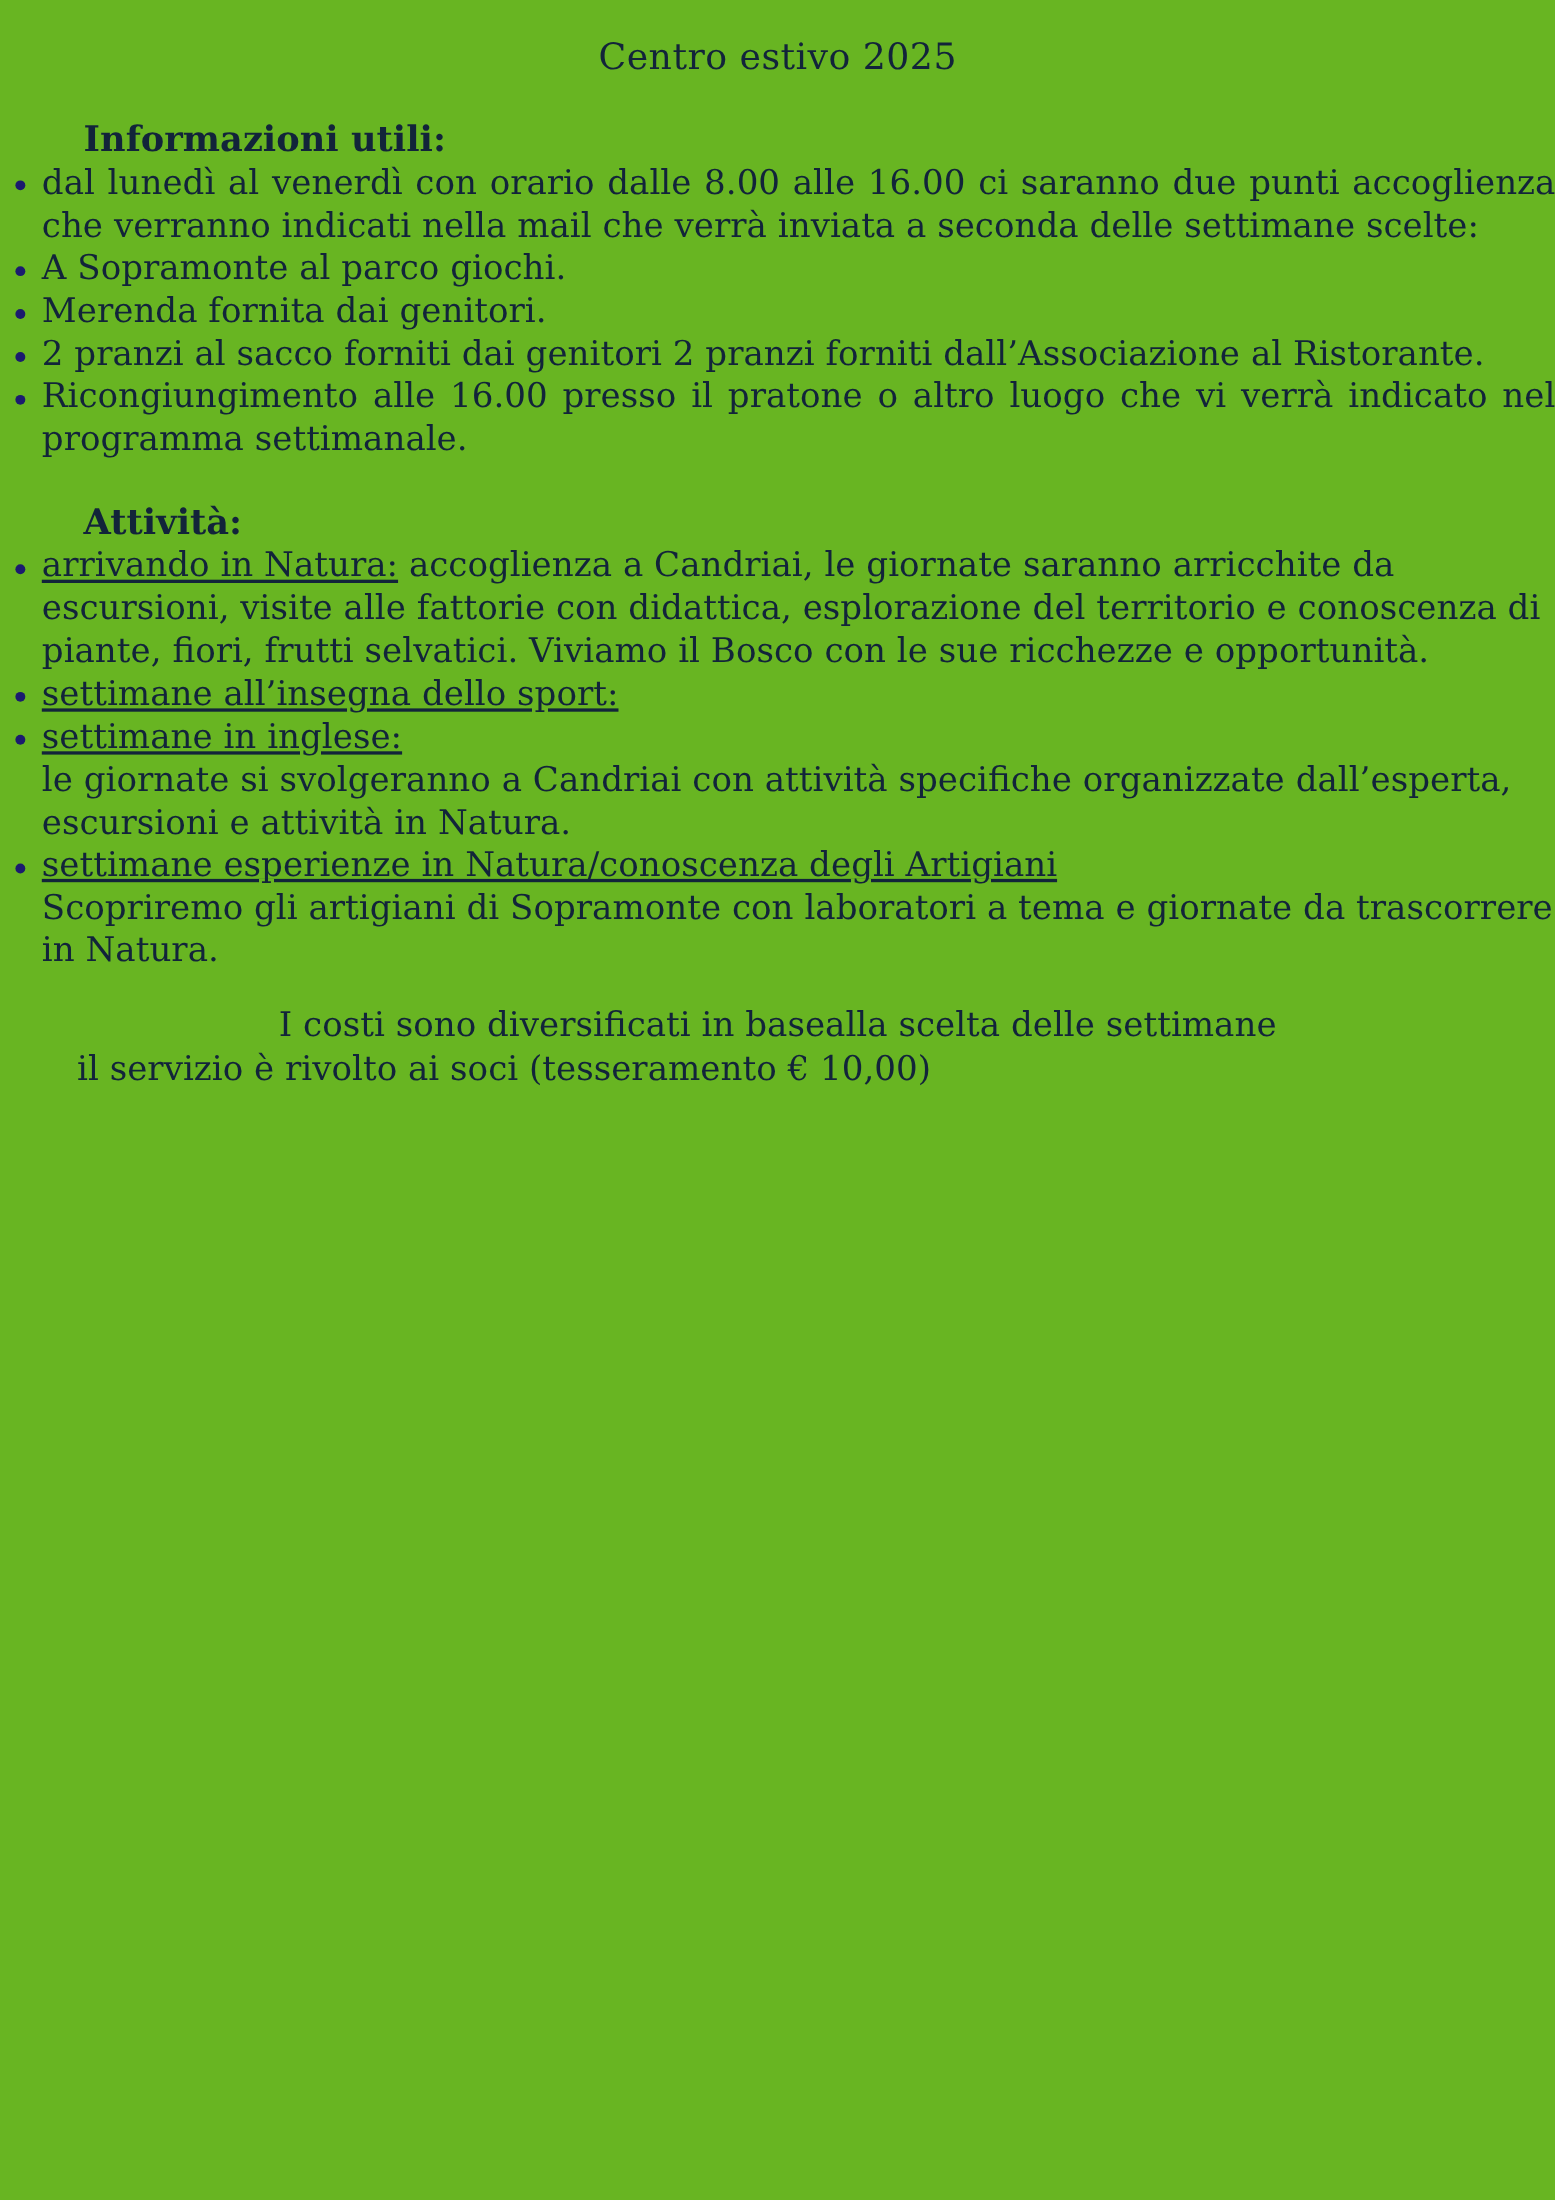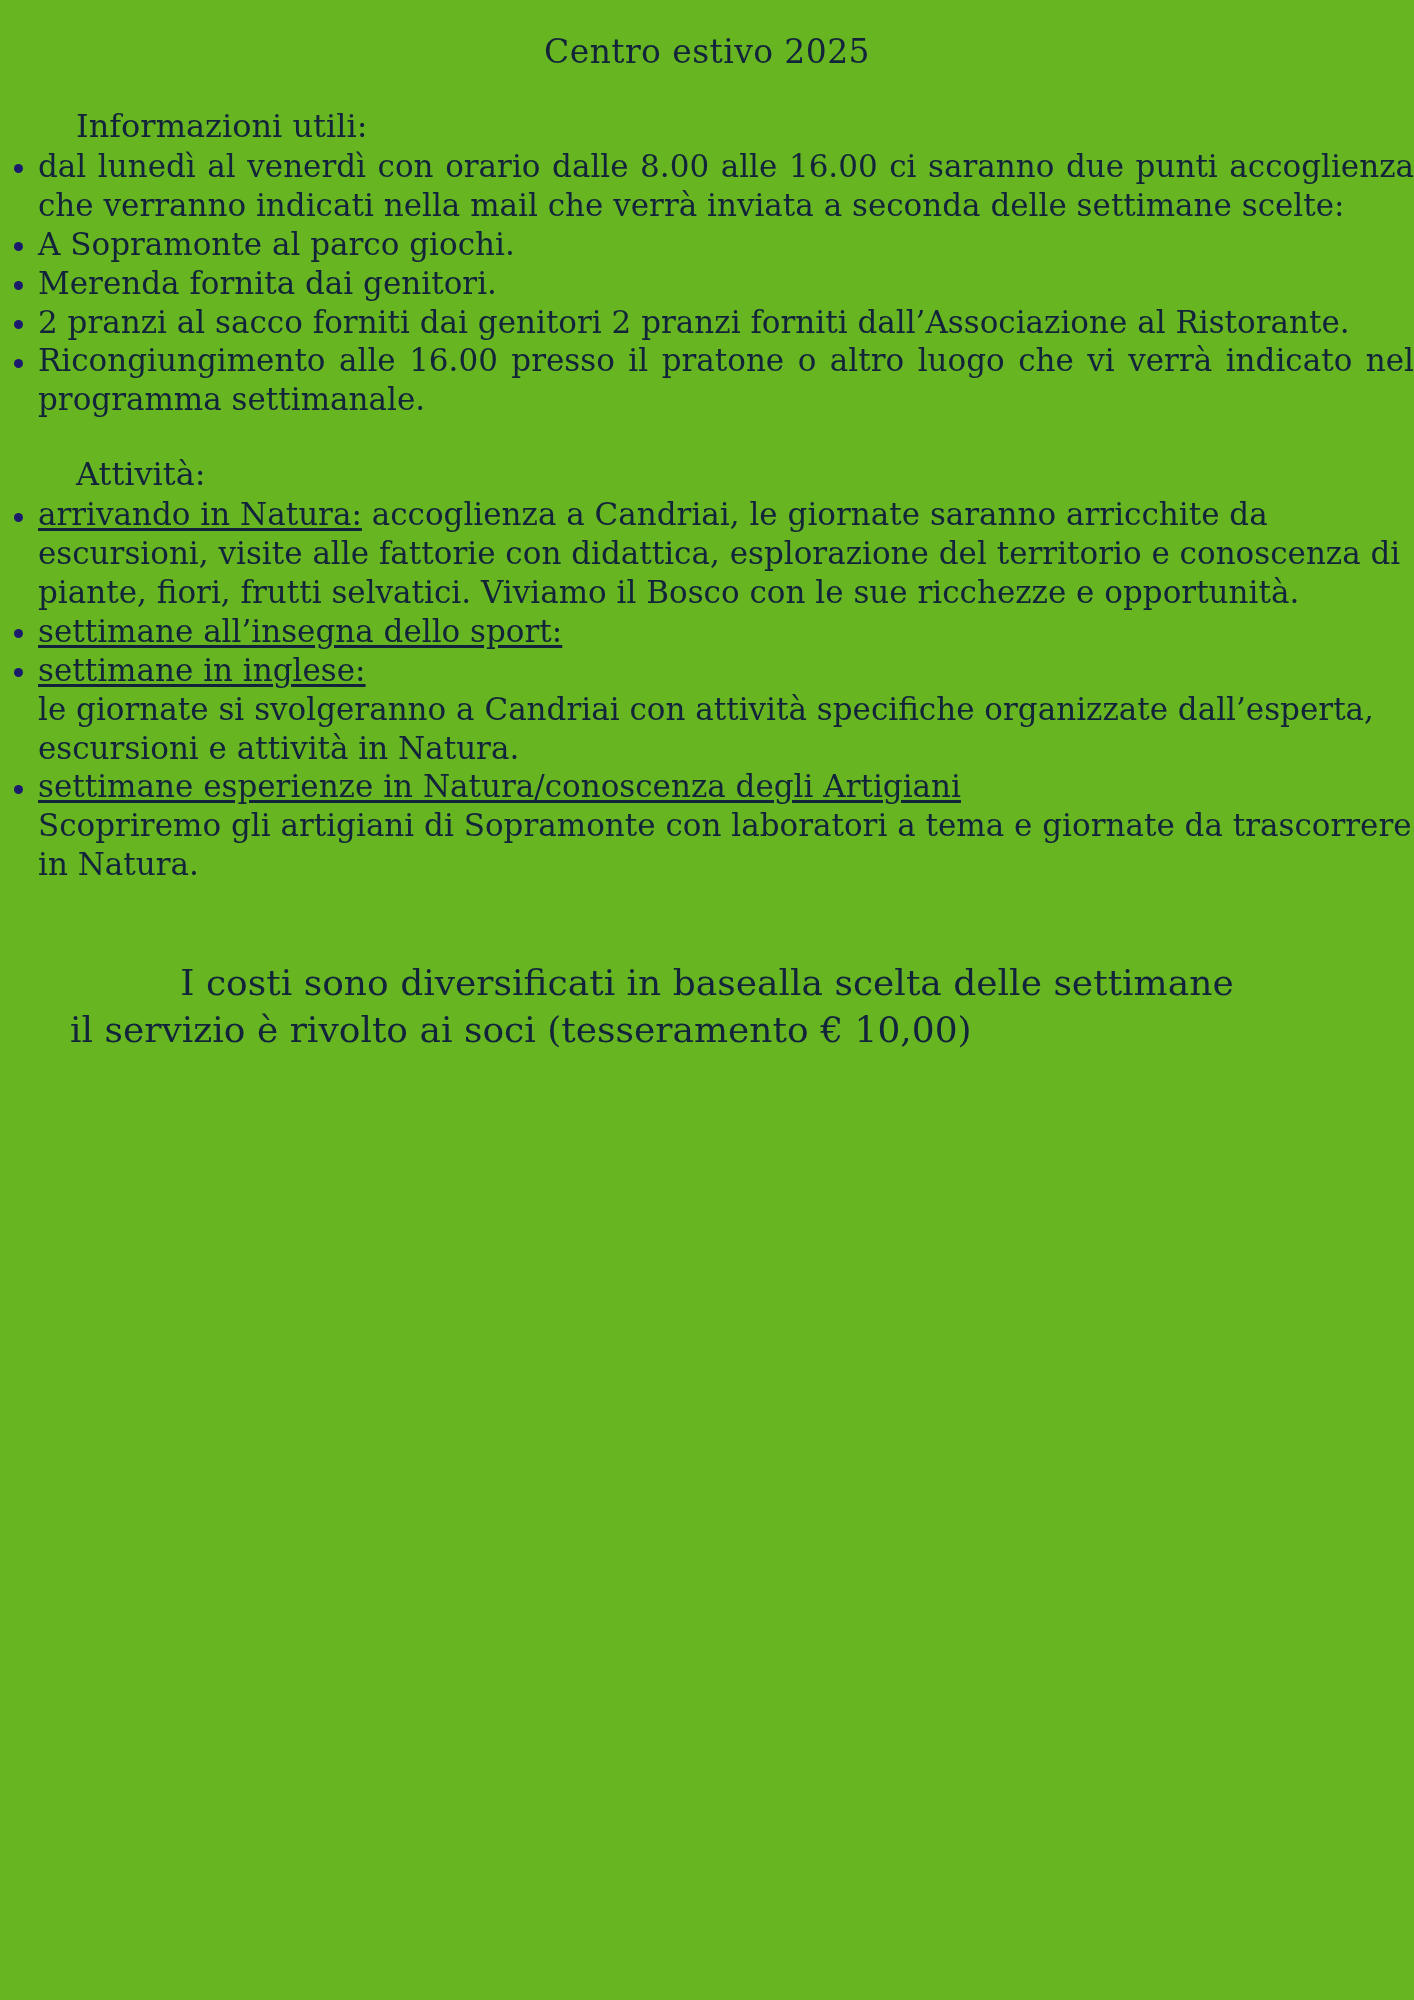--- a/index.html
+++ b/index.html
@@ -26,20 +26,21 @@
     font-size: 33px;
     letter-spacing: 0.4px;
     padding-top: 32px;
     font-family: "DejaVu Serif", serif;
   }
   .section-heading {
     font-size: 32px;
     margin-left: 76px;
     margin-top: 36px;
     margin-bottom: 2px;
+    font-weight: bold;
   }
   ul.bullets {
     list-style: none;
     margin: 0;
     padding: 0;
   }
   ul.bullets > li {
     position: relative;
     margin: 0 0 0 0;
     padding-left: 38px;
@@ -87,24 +88,24 @@
   .block-rain {
     margin-left: 110px;
     margin-right: 120px;
     margin-top: 40px;
   }
   .block-rain > li {
     font-size: 31px;
     line-height: 1.25;
   }
   .footer {
-    margin-top: 76px;
+    margin-top: 28px;
     margin-left: 70px;
     margin-right: 70px;
-    font-size: 36px;
+    font-size: 31px;
     line-height: 1.3;
   }
   .footer .line1 {
     display: block;
     text-align: center;
   }
   .footer .line2 {
     display: block;
   }
   

